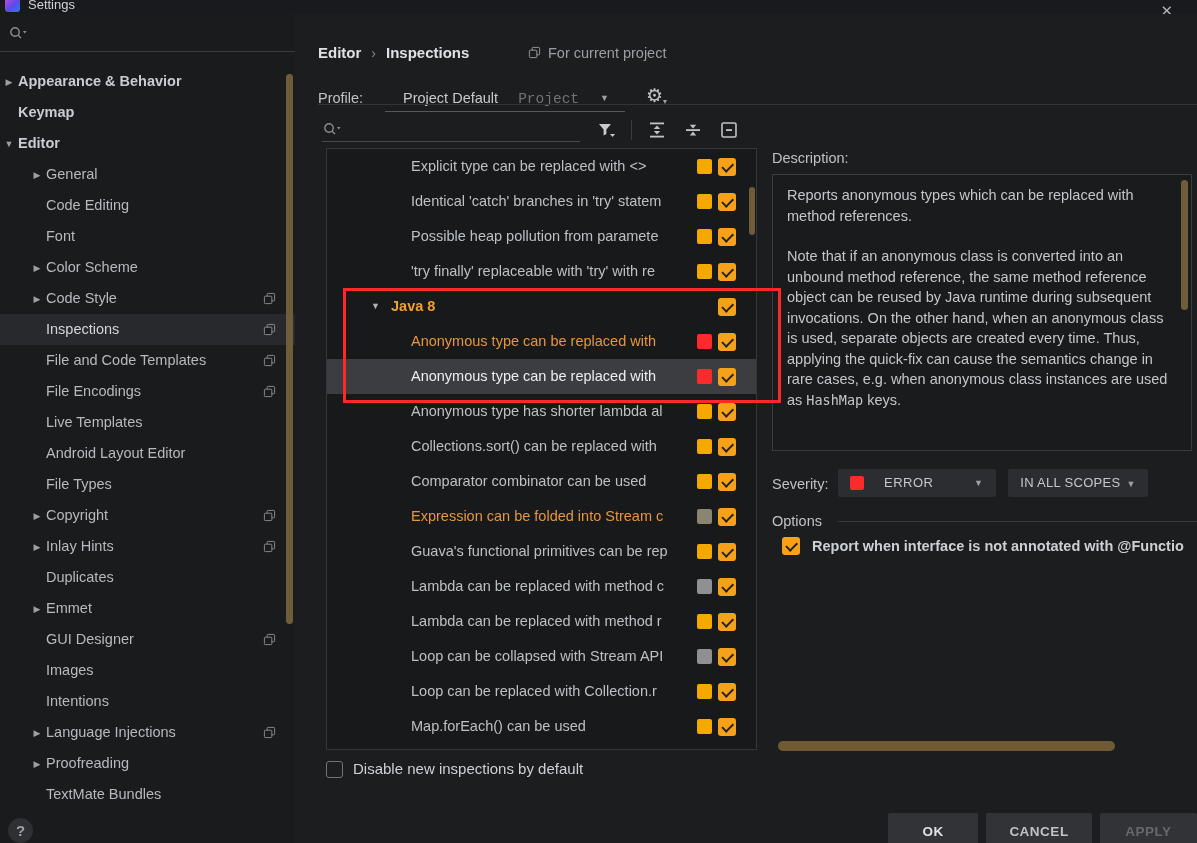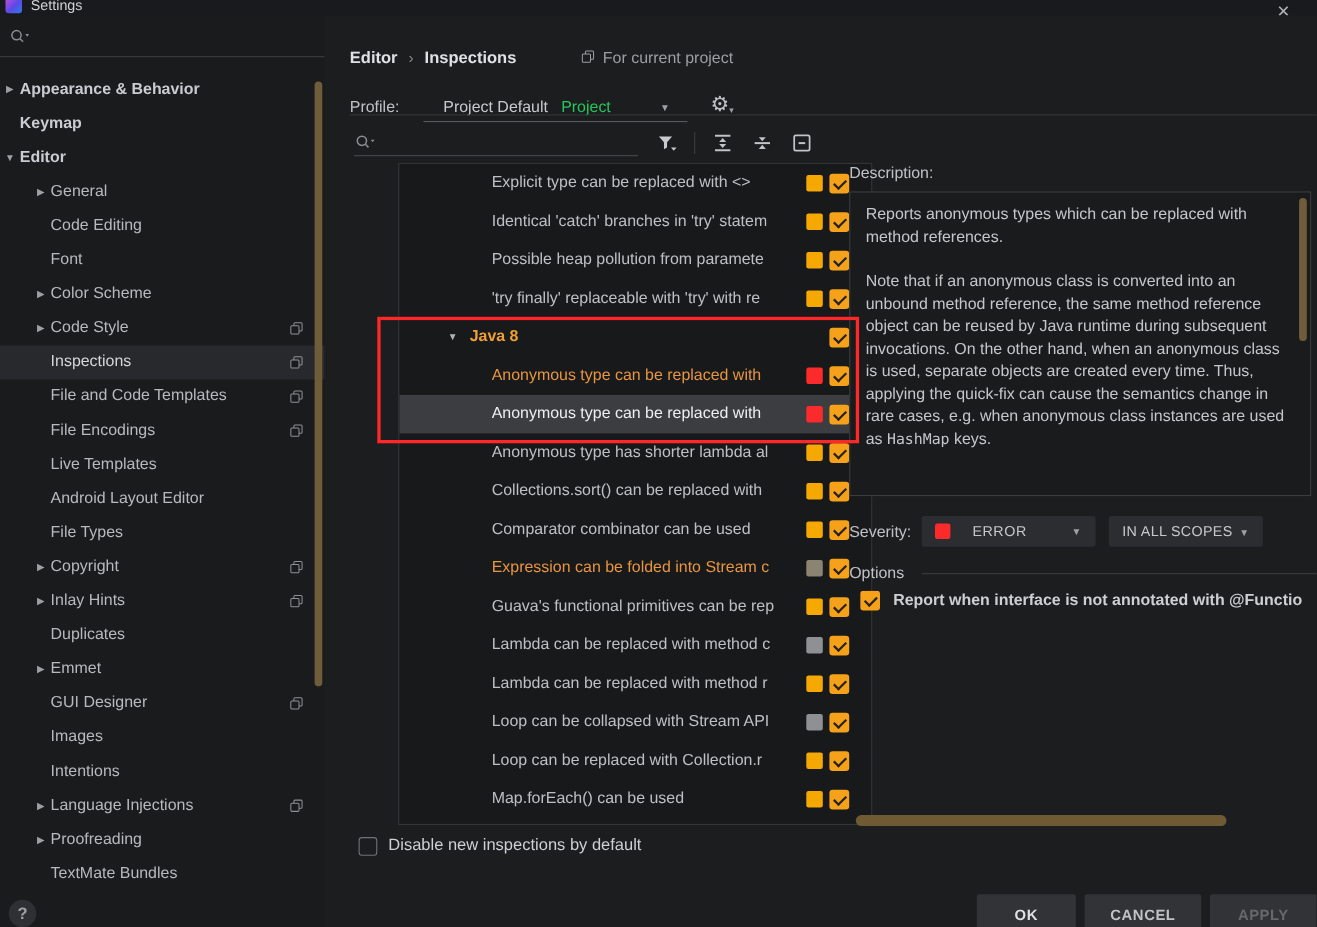--- a/index.html
+++ b/index.html
@@ -33,33 +33,33 @@
     color:#9DA0A4;font-weight:bold;font-size:15px;text-align:center;line-height:25px;}
   
   .crumbs{position:absolute;left:318px;top:44px;font-size:15px;}
   .crumb-b{font-weight:bold;color:#DFE1E4;}
   .crumb-sep{color:#85888B;margin:0 10px;font-size:14px;}
   .for-proj{position:absolute;left:528px;top:45px;font-size:14.5px;color:#9B9FA3;}
   .for-proj .copy-ic{display:inline-block;vertical-align:-1px;margin-right:7px;}
   .profile-row{position:absolute;left:318px;top:90px;font-size:14.5px;color:#BFC2C5;}
   .profile-combo{position:absolute;left:67px;top:-3px;width:240px;border-bottom:1px solid #56585B;padding:3px 0 4px 18px;cursor:pointer;}
   .pc-val{color:#C7CACD;text-align:right;}
-  .pc-hint{color:#22c55e;margin-left:8px;}
+  .pc-hint{color:#737373;margin-left:16px;font-family:Liberation Mono, monospace;}
   .pc-arrow{position:absolute;right:16px;top:6px;font-size:9px;color:#9EA1A4;}
   .gear{position:absolute;left:328px;top:-6px;font-family:"DejaVu Sans",sans-serif;font-size:19px;color:#BFC2C5;cursor:pointer;}
   .gear small{font-size:8px;color:#9EA1A4;vertical-align:-2px;}
   .head-divider{position:absolute;left:318px;top:104px;width:879px;height:1px;background:#333537;}
   
   .tree-toolbar{position:absolute;left:318px;top:115px;width:440px;height:34px;}
   .tt-search{position:absolute;left:4px;top:6px;}
   .tt-underline{position:absolute;left:4px;top:26px;width:258px;height:1px;background:#47494C;}
   .tt-icons{position:absolute;right:18px;top:4px;display:flex;align-items:center;gap:14px;}
   .tt-sep{width:1px;height:20px;background:#3A3C3E;}
   .tool-btn{width:22px;height:22px;display:flex;align-items:center;justify-content:center;cursor:pointer;}
-  .insp-list{position:absolute;left:326px;top:148px;width:431px;height:602px;border:1px solid #343638;background:#18191B;overflow:hidden;margin-left:36px;}
+  .insp-list{position:absolute;left:326px;top:148px;width:431px;height:602px;border:1px solid #343638;background:#18191B;overflow:hidden;}
   .insp-row{position:relative;height:35px;line-height:35px;font-size:14.5px;color:#BCC0C3;}
   .insp-row.sel{background:#3B3D40;color:#ECEEF0;}
   .insp-row .insp-label{position:absolute;left:84px;top:0;max-width:288px;white-space:nowrap;overflow:hidden;}
   .insp-row.group .insp-label{left:64px;font-weight:bold;}
   .insp-row .garrow{position:absolute;left:44px;top:0;font-size:9px;color:#B0B3B6;}
   .insp-row.orange .insp-label{color:#E8953C;}
   .insp-row.group .insp-label{color:#F0A030;}
   .sq{position:absolute;right:44px;top:10px;width:15px;height:15px;border-radius:2px;}
   .cb{position:absolute;right:20px;top:9px;width:18px;height:18px;border-radius:3px;background:#F5A11A;}
   .cb::after{content:"";position:absolute;left:3.5px;top:4.5px;width:9px;height:4.5px;

